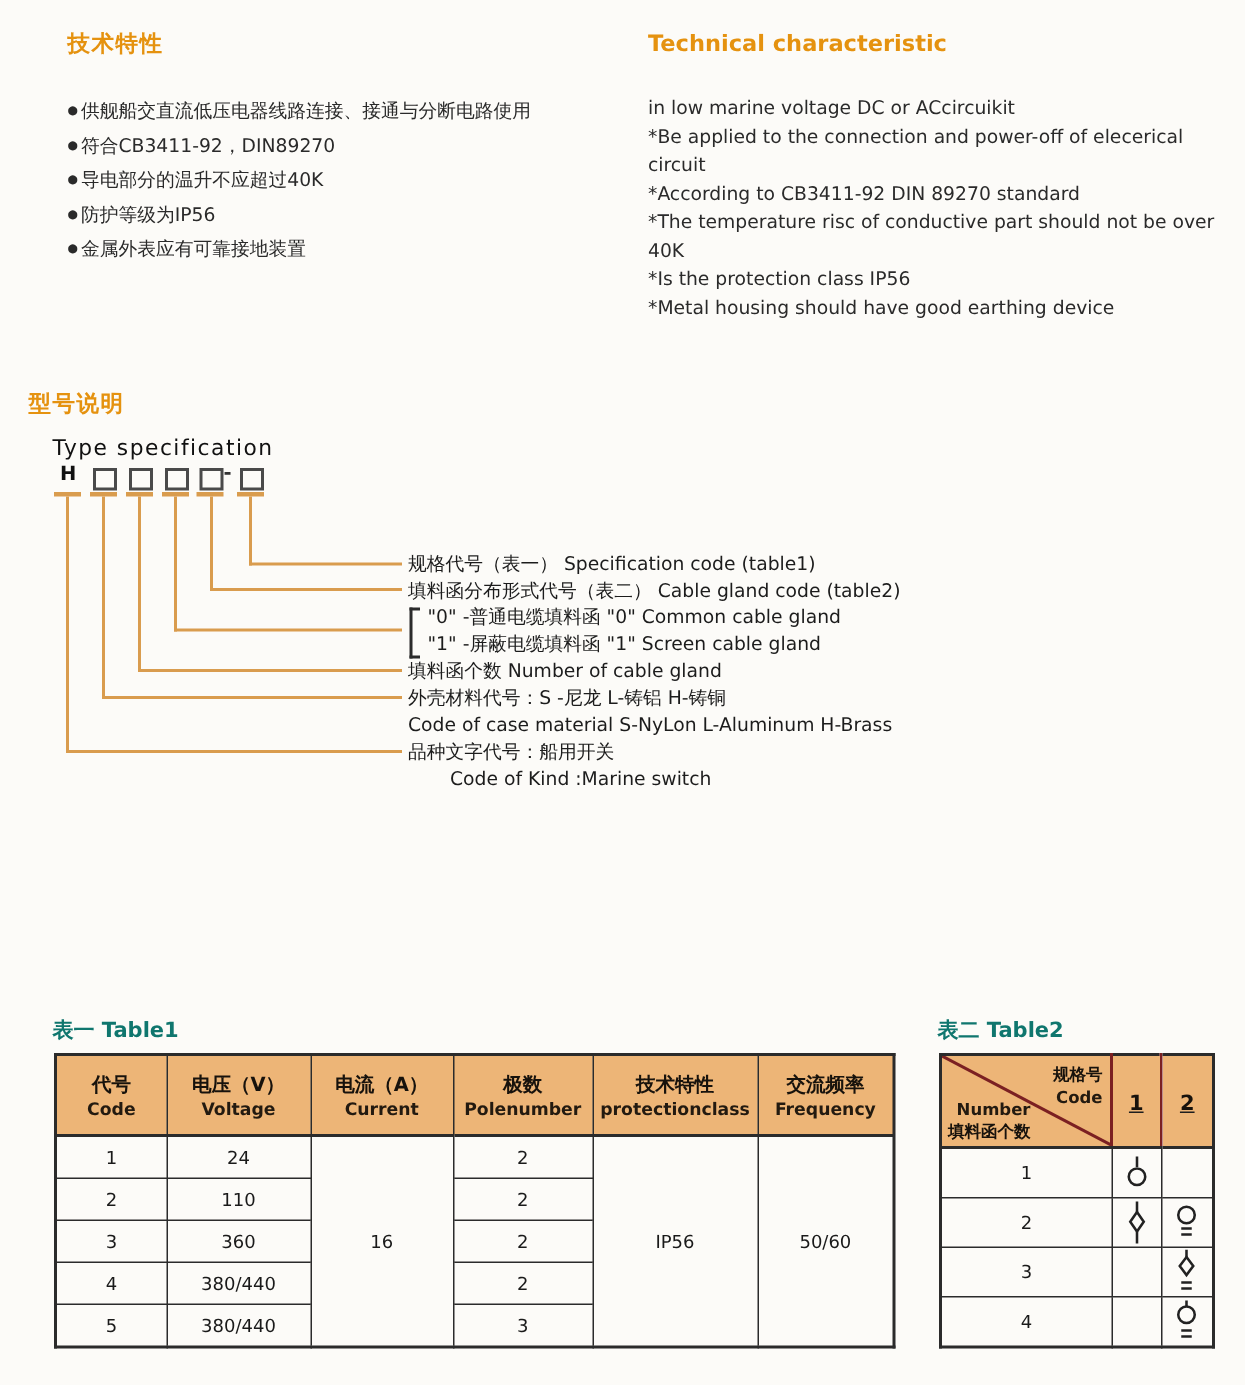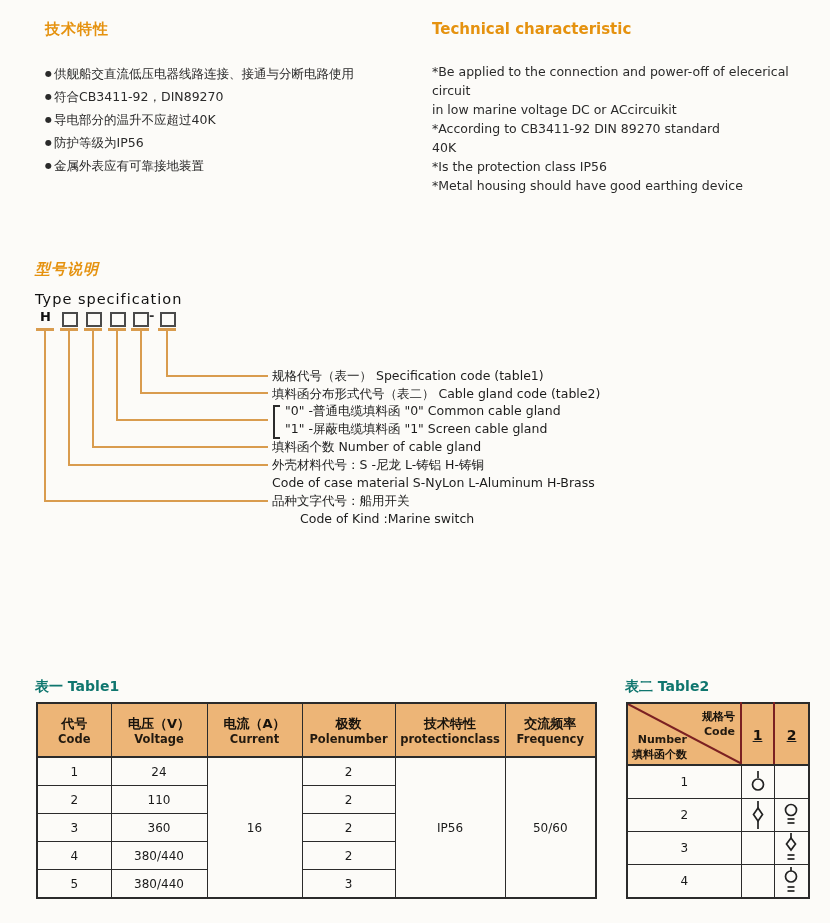--- a/index.html
+++ b/index.html
@@ -58,29 +58,30 @@
   <div class="line">符合CB3411-92，DIN89270</div>
   <div class="line">导电部分的温升不应超过40K</div>
   <div class="line">防护等级为IP56</div>
   <div class="line">金属外表应有可靠接地装置</div>
 </div>
 
 <div class="abs" style="left:432px;top:20px;">
   <div class="sec-title-en">Technical characteristic</div>
 </div>
 <div class="abs en-lines" style="left:432px;top:62px;width:396px;">
+  <div>in low marine voltage DC or ACcircuikit</div>
   <div>*Be applied to the connection and power-off of elecerical circuit</div>
-  <div>in low marine voltage DC or ACcircuikit</div>
   <div>*According to CB3411-92  DIN 89270 standard</div>
+  <div>*The temperature risc of conductive part should not be over</div>
   <div>40K</div>
   <div>*Is the protection class IP56</div>
   <div>*Metal housing should have good earthing device</div>
 </div>
 
-<div class="abs sec-title" style="left:35px;top:260px;font-style:italic;">型号说明</div>
+<div class="abs sec-title" style="left:19px;top:260px;">型号说明</div>
 <div class="abs ts-title-en" style="left:35px;top:291px;">Type specification</div>
 
 <div class="abs code-letter" style="left:40px;top:309px;">H</div>
 <div class="abs code-box" style="left:62px;top:312px;"></div>
 <div class="abs code-box" style="left:86px;top:312px;"></div>
 <div class="abs code-box" style="left:110px;top:312px;"></div>
 <div class="abs code-box" style="left:133px;top:312px;"></div>
 <div class="abs dash" style="left:149px;top:308px;">-</div>
 <div class="abs code-box" style="left:160px;top:312px;"></div>
 

